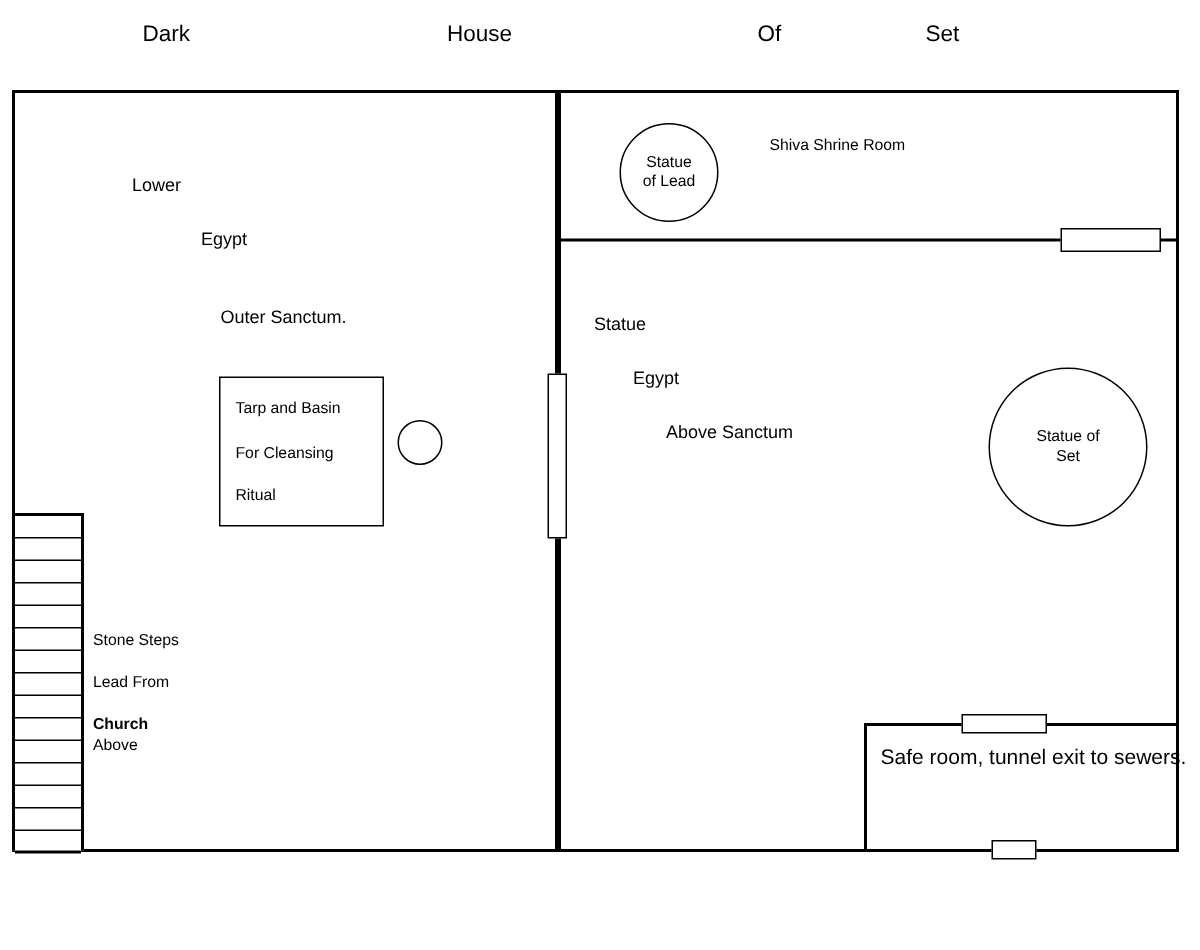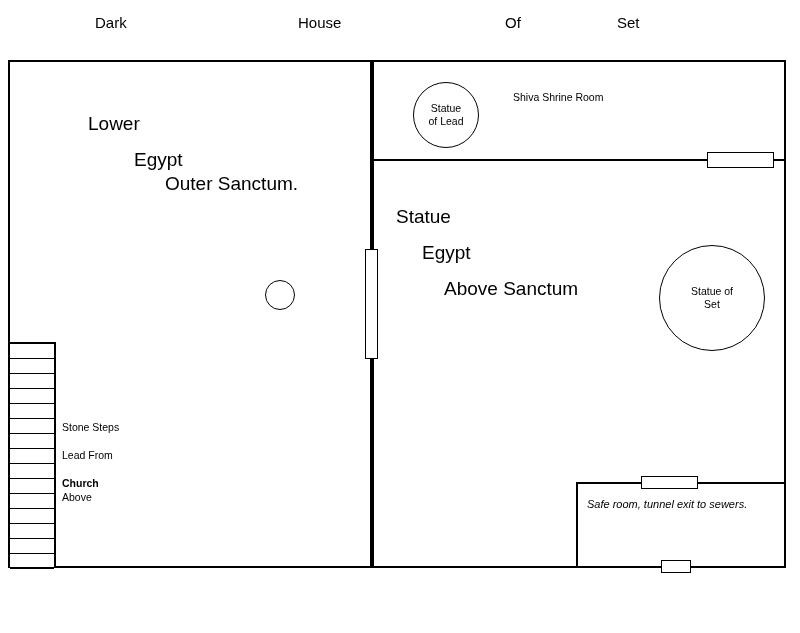--- a/index.html
+++ b/index.html
@@ -68,21 +68,21 @@
   .circle span {
     font-size: 10.5px;
     line-height: 13px;
     text-align: right;
     white-space: nowrap;
   }
 
   
   .plan-label {
     position: absolute;
-    font-size: 19px;
+    font-size: 12px;
     line-height: 15px;
     white-space: nowrap;
   }
   .plan-label.small {
     font-size: 10.5px;
     line-height: 13px;
   }
 
   
   #tarp-box {
@@ -110,24 +110,23 @@
   }
   #stone-steps .step {
     box-sizing: border-box;
     border-bottom: 1.5px solid #000000;
     width: 100%;
   }
 
   
   #safe-room-label {
     position: absolute;
-    font-size: 11px;
-    line-height: 13px;
-    white-space: nowrap;
-    font-style: italic;
+    font-size: 14px;
+    line-height: 13px;
+    white-space: nowrap;
   }
 </style>
 </head>
 <body>
 
 <div id="canvas">
 
   <div class="title-word" style="left:95px; top:14px;">Dark</div>
   <div class="title-word" style="left:298px; top:14px;">House</div>
   <div class="title-word" style="left:505px; top:14px;">Of</div>
@@ -151,22 +150,27 @@
 
   <div class="circle" style="left:413px; top:82px; width:66px; height:66px;">
     <span>Statue</span>
     <span>of Lead</span>
   </div>
 
   <div class="plan-label small" style="left:513px; top:91px;">Shiva Shrine Room</div>
 
   <div class="plan-label" style="left:88px; top:116px;">Lower</div>
   <div class="plan-label" style="left:134px; top:152px;">Egypt</div>
-  <div class="plan-label" style="left:147px; top:176px;margin-left:18px;">Outer Sanctum.</div>
-
+  <div class="plan-label" style="left:147px; top:204px;">Outer Sanctum.</div>
+
+  <div id="tarp-box" style="left:146px; top:251px; width:110px; height:100px;">
+    <div class="tarp-line" style="top:14px;">Tarp and Basin</div>
+    <div class="tarp-line" style="top:44px;">For Cleansing</div>
+    <div class="tarp-line" style="top:72px;">Ritual</div>
+  </div>
 
   <div class="circle" style="left:265px; top:280px; width:30px; height:30px;"></div>
 
   <div id="stone-steps" style="left:8px; top:342px; width:48px; height:225px;">
       <div class="step" style="height: 15px;"></div>
       <div class="step" style="height: 15px;"></div>
       <div class="step" style="height: 15px;"></div>
       <div class="step" style="height: 15px;"></div>
       <div class="step" style="height: 15px;"></div>
       <div class="step" style="height: 15px;"></div>

